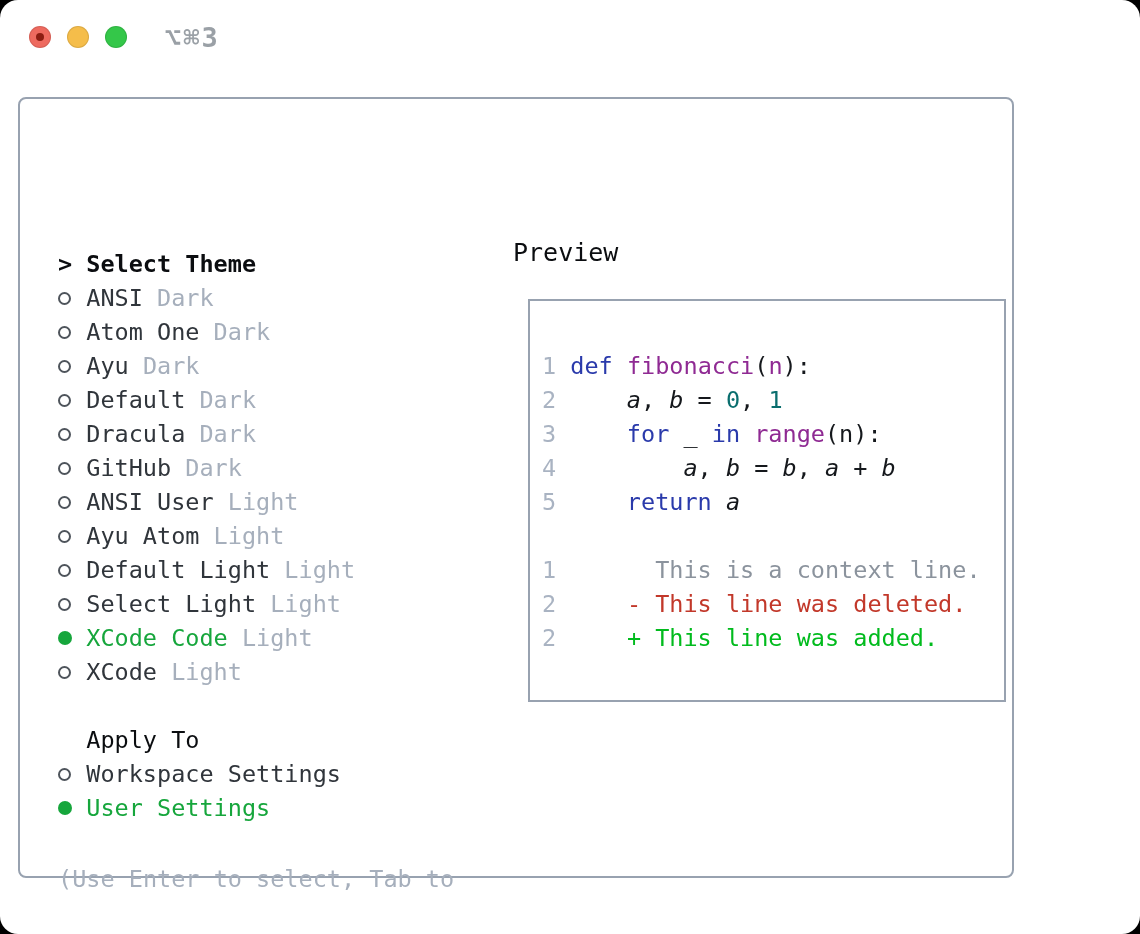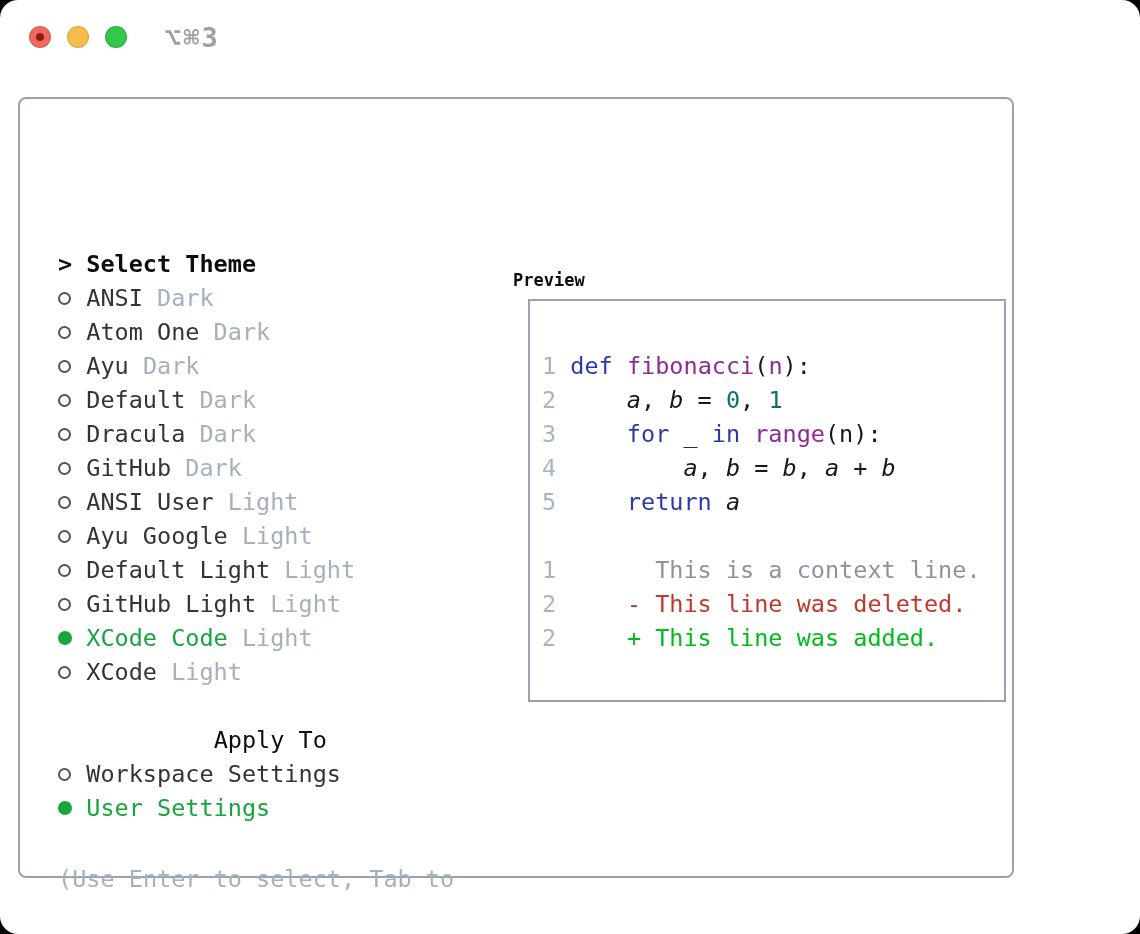--- a/index.html
+++ b/index.html
@@ -27,26 +27,26 @@
   .row{display:flex;align-items:center;height:34px;white-space:pre;}
   .row.header{font-weight:bold;color:var(--heading);}
   .lead{display:inline-flex;width:2ch;align-items:center;flex:none;}
   .prompt{font-weight:bold;color:var(--heading);}
   .circ{width:13px;height:13px;border-radius:50%;box-sizing:border-box;
         border:2px solid var(--bullet-outline);}
   .circ.sel{width:14px;height:14px;border:none;background:var(--green);}
   .tname{color:var(--name);white-space:pre;text-align:right;}
   .tname.selg{color:var(--green);}
   .variant{color:var(--muted);margin-left:1ch;white-space:pre;}
-  .subheader{color:var(--heading);justify-content:center;}
+  .subheader{color:var(--heading);}
   .help{margin-top:34px;color:var(--muted);}
   .help div{height:34px;display:flex;align-items:center;white-space:pre;margin-top:37px;}
   
-  .preview-title{position:absolute;left:493px;top:164px;height:34px;display:flex;align-items:center;
-        font-size:17px;font-weight:bold;color:var(--heading);}
+  .preview-title{position:absolute;left:493px;top:136px;height:34px;display:flex;align-items:center;
+        font-size:25px;font-weight:normal;color:var(--heading);}
   .preview-box{position:absolute;left:508px;top:200px;width:478px;height:403px;box-sizing:border-box;
         border:2px solid var(--border);background:#fff;padding:48px 0 0 12px;overflow:hidden;}
   .cline{display:flex;align-items:center;height:34px;font-size:23.5px;white-space:pre;
         color:var(--code-plain);}
   .lnum{display:inline-block;width:2ch;flex:none;color:var(--lnum);white-space:pre;}
   .dnum{display:inline-block;width:6ch;flex:none;color:var(--lnum);white-space:pre;}
   .dmark{display:inline-block;width:2ch;flex:none;white-space:pre;}
   .codetext{white-space:pre;}
   .tok-kw{color:var(--kw);}
   .tok-fn{color:var(--fn);}
@@ -80,23 +80,23 @@
       </div>
 
       <div>
           <div class="row"><span class="lead"><span class="circ"></span></span><span class="tname">ANSI</span><span class="variant">Dark</span></div>
           <div class="row"><span class="lead"><span class="circ"></span></span><span class="tname">Atom One</span><span class="variant">Dark</span></div>
           <div class="row"><span class="lead"><span class="circ"></span></span><span class="tname">Ayu</span><span class="variant">Dark</span></div>
           <div class="row"><span class="lead"><span class="circ"></span></span><span class="tname">Default</span><span class="variant">Dark</span></div>
           <div class="row"><span class="lead"><span class="circ"></span></span><span class="tname">Dracula</span><span class="variant">Dark</span></div>
           <div class="row"><span class="lead"><span class="circ"></span></span><span class="tname">GitHub</span><span class="variant">Dark</span></div>
           <div class="row"><span class="lead"><span class="circ"></span></span><span class="tname">ANSI User</span><span class="variant">Light</span></div>
-          <div class="row"><span class="lead"><span class="circ"></span></span><span class="tname">Ayu Google</span><span class="variant">Light</span></div>
+          <div class="row"><span class="lead"><span class="circ"></span></span><span class="tname">Ayu Atom</span><span class="variant">Light</span></div>
           <div class="row"><span class="lead"><span class="circ"></span></span><span class="tname">Default Light</span><span class="variant">Light</span></div>
-          <div class="row"><span class="lead"><span class="circ"></span></span><span class="tname">GitHub Light</span><span class="variant">Light</span></div>
+          <div class="row"><span class="lead"><span class="circ"></span></span><span class="tname">Select Light</span><span class="variant">Light</span></div>
           <div class="row"><span class="lead"><span class="circ sel"></span></span><span class="tname selg">XCode Code</span><span class="variant">Light</span></div>
           <div class="row"><span class="lead"><span class="circ"></span></span><span class="tname">XCode</span><span class="variant">Light</span></div>
         </div>
 
       <div class="row"></div>
 
       <div class="row subheader">
         <span class="lead"></span><span>Apply To</span>
       </div>
 

